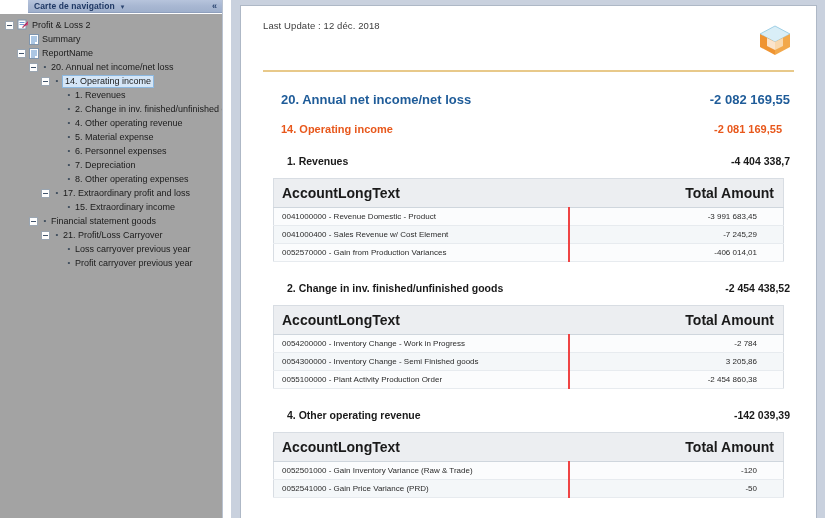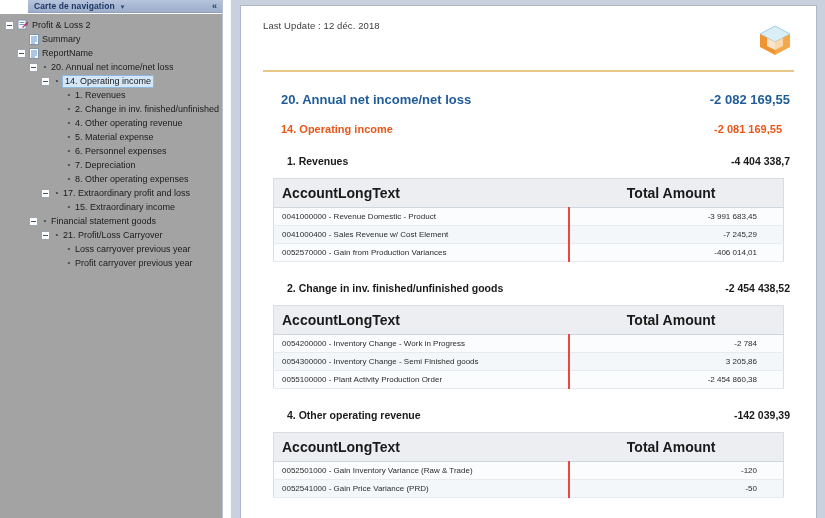--- a/index.html
+++ b/index.html
@@ -243,22 +243,22 @@
     background: #eceef1;
     font-size: 14px;
     font-weight: bold;
     color: #1a1a1a;
     text-align: left;
     padding: 6px 8px 6px 8px;
     border-bottom: 1px solid #cfd6dd;
     height: 14px;
   }
   .data-table th.amount-col {
-    text-align: center;
-    padding-right: 18px;
+    text-align: right;
+    padding-right: 9px;
   }
   .data-table td {
     font-size: 8px;
     color: #2b2b2b;
     padding: 4px 8px 4px 8px;
     border-bottom: 1px solid #e7ebef;
     background: #fbfcfd;
     white-space: nowrap;
     overflow: hidden;
   }

